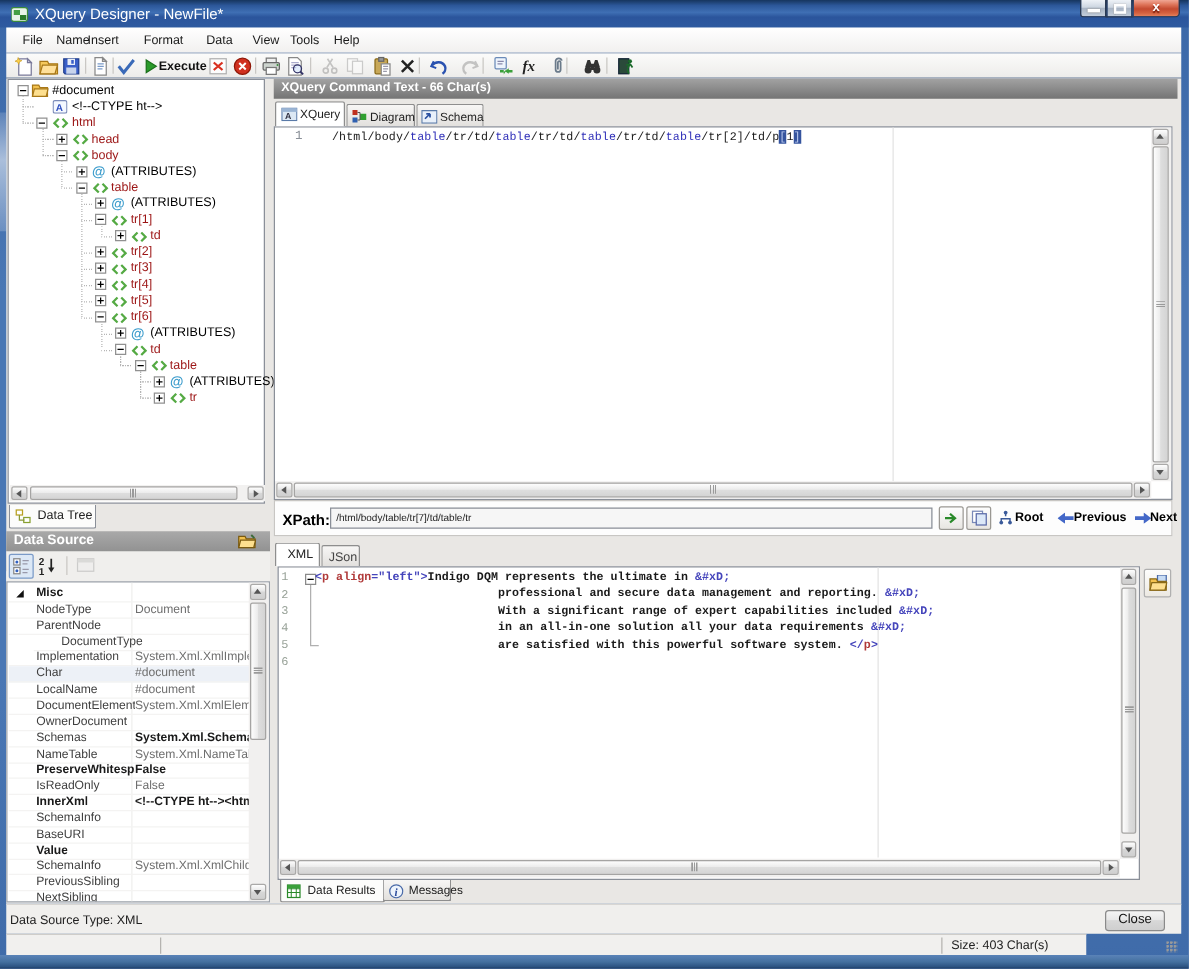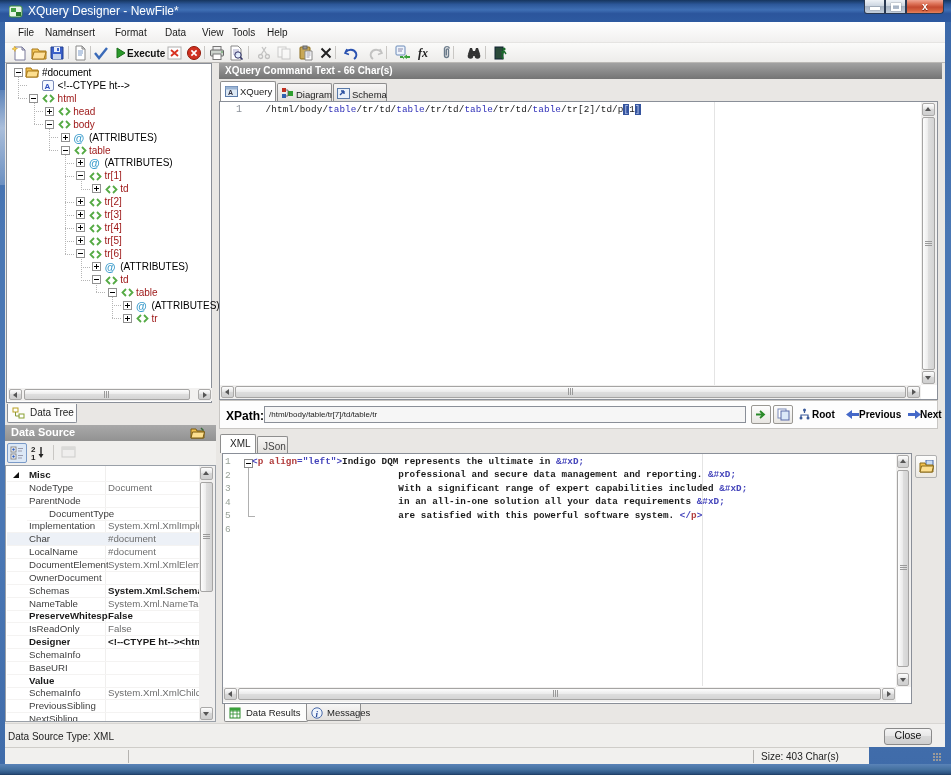--- a/index.html
+++ b/index.html
@@ -546,21 +546,21 @@
           </div>
       <div class="prow" style="top:144.3px;">
             <span class="pname pb">PreserveWhitespac</span>
             <span class="pval pb">False</span>
           </div>
       <div class="prow" style="top:157.2px;">
             <span class="pname">IsReadOnly</span>
             <span class="pval">False</span>
           </div>
       <div class="prow" style="top:170.0px;">
-            <span class="pname pb">Designer</span>
+            <span class="pname pb">InnerXml</span>
             <span class="pval pb">&lt;!--CTYPE ht--&gt;&lt;html</span>
           </div>
       <div class="prow" style="top:182.9px;">
             <span class="pname">SchemaInfo</span>
             <span class="pval"></span>
           </div>
       <div class="prow" style="top:195.8px;">
             <span class="pname">BaseURI</span>
             <span class="pval"></span>
           </div>

